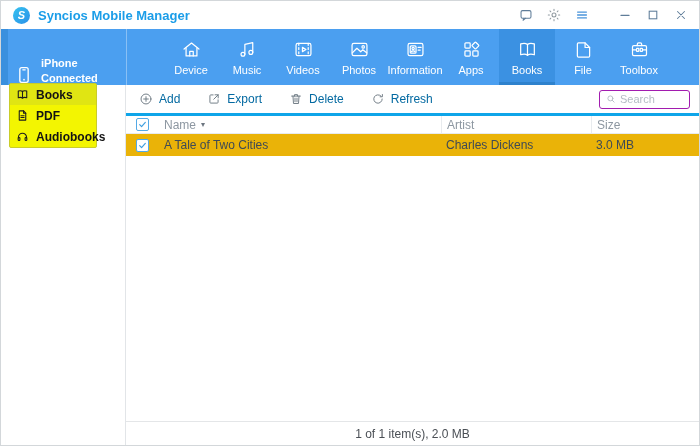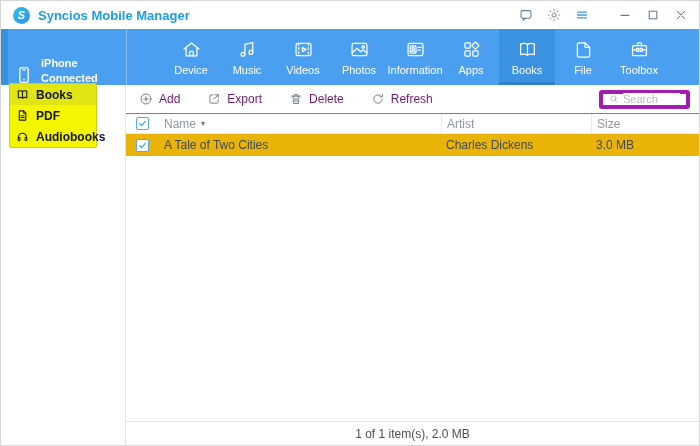--- a/index.html
+++ b/index.html
@@ -40,31 +40,31 @@
   .hl-box { position:absolute; left:8px; top:-2px; width:88px; background:#f3f501; border:1px solid #c9cc2a; border-radius:2px; }
   .side-item { height:21px; display:flex; align-items:center; padding-left:6px; gap:7px; font-size:12px; font-weight:bold;
                color:#141414; cursor:default; }
   .side-item svg { width:13px; height:13px; color:#1c1c1c; flex:0 0 13px; }
   .side-item.active { background:#e0e513; }
 
   .main { flex:1; display:flex; flex-direction:column; min-width:0; }
 
   
   .toolbar { height:28px; flex:0 0 28px; display:flex; align-items:center; padding:0 9px 0 13px; gap:27px; }
-  .tool-btn { display:flex; align-items:center; gap:6px; color:#701a75; font-size:12px; cursor:default; }
+  .tool-btn { display:flex; align-items:center; gap:6px; color:#0369a1; font-size:12px; cursor:default; }
   .tool-btn svg { width:14px; height:14px; color:#6b7680; }
-  .search-box { margin-left:auto; width:91px; height:19px; border:4px solid #a21caf; border-radius:3px;
+  .search-box { margin-left:auto; width:91px; height:19px; border:1px solid #a21caf; border-radius:3px;
                 display:flex; align-items:center; padding:0 6px; gap:4px; background:#fff; }
   .search-box svg { width:10px; height:10px; color:#b4bcc4; flex:0 0 10px; }
   .search-box input { border:0; outline:0; width:100%; font-size:11px; color:#6b7680; font-family:"Liberation Sans",sans-serif; }
   .search-box input::placeholder { color:#b4bcc4; }
 
   
   .grid-row { display:grid; grid-template-columns:33px 282px 150px 1fr; align-items:center; }
-  .thead { height:21px; flex:0 0 21px; border-top:1px solid #0ea5e9; border-bottom:1px solid #e8ebee;
+  .thead { height:21px; flex:0 0 21px; border-top:3px solid #0ea5e9; border-bottom:1px solid #e8ebee;
            color:#8d97a1; font-size:12px;text-align:center; }
   .thead .cell { padding-left:5px; display:flex; align-items:center; gap:5px; height:100%; }
   .thead .cell.bordered { border-left:1px solid #e8ebee; }
   .sort-arrow { font-size:8px; color:#6d7680; }
   .trow { height:22px; flex:0 0 22px; background:#eab308; color:#3f4a55; font-size:12px; }
   .trow .cell { padding-left:5px; white-space:nowrap; overflow:hidden; }
   .cb-cell { display:flex; justify-content:center; align-items:center; }
   .checkbox { width:13px; height:13px; border:1px solid #54a9e6; border-radius:2px; background:#fff;
               display:flex; align-items:center; justify-content:center; }
   .checkbox svg { width:9px; height:9px; color:#3f9fe0; }

